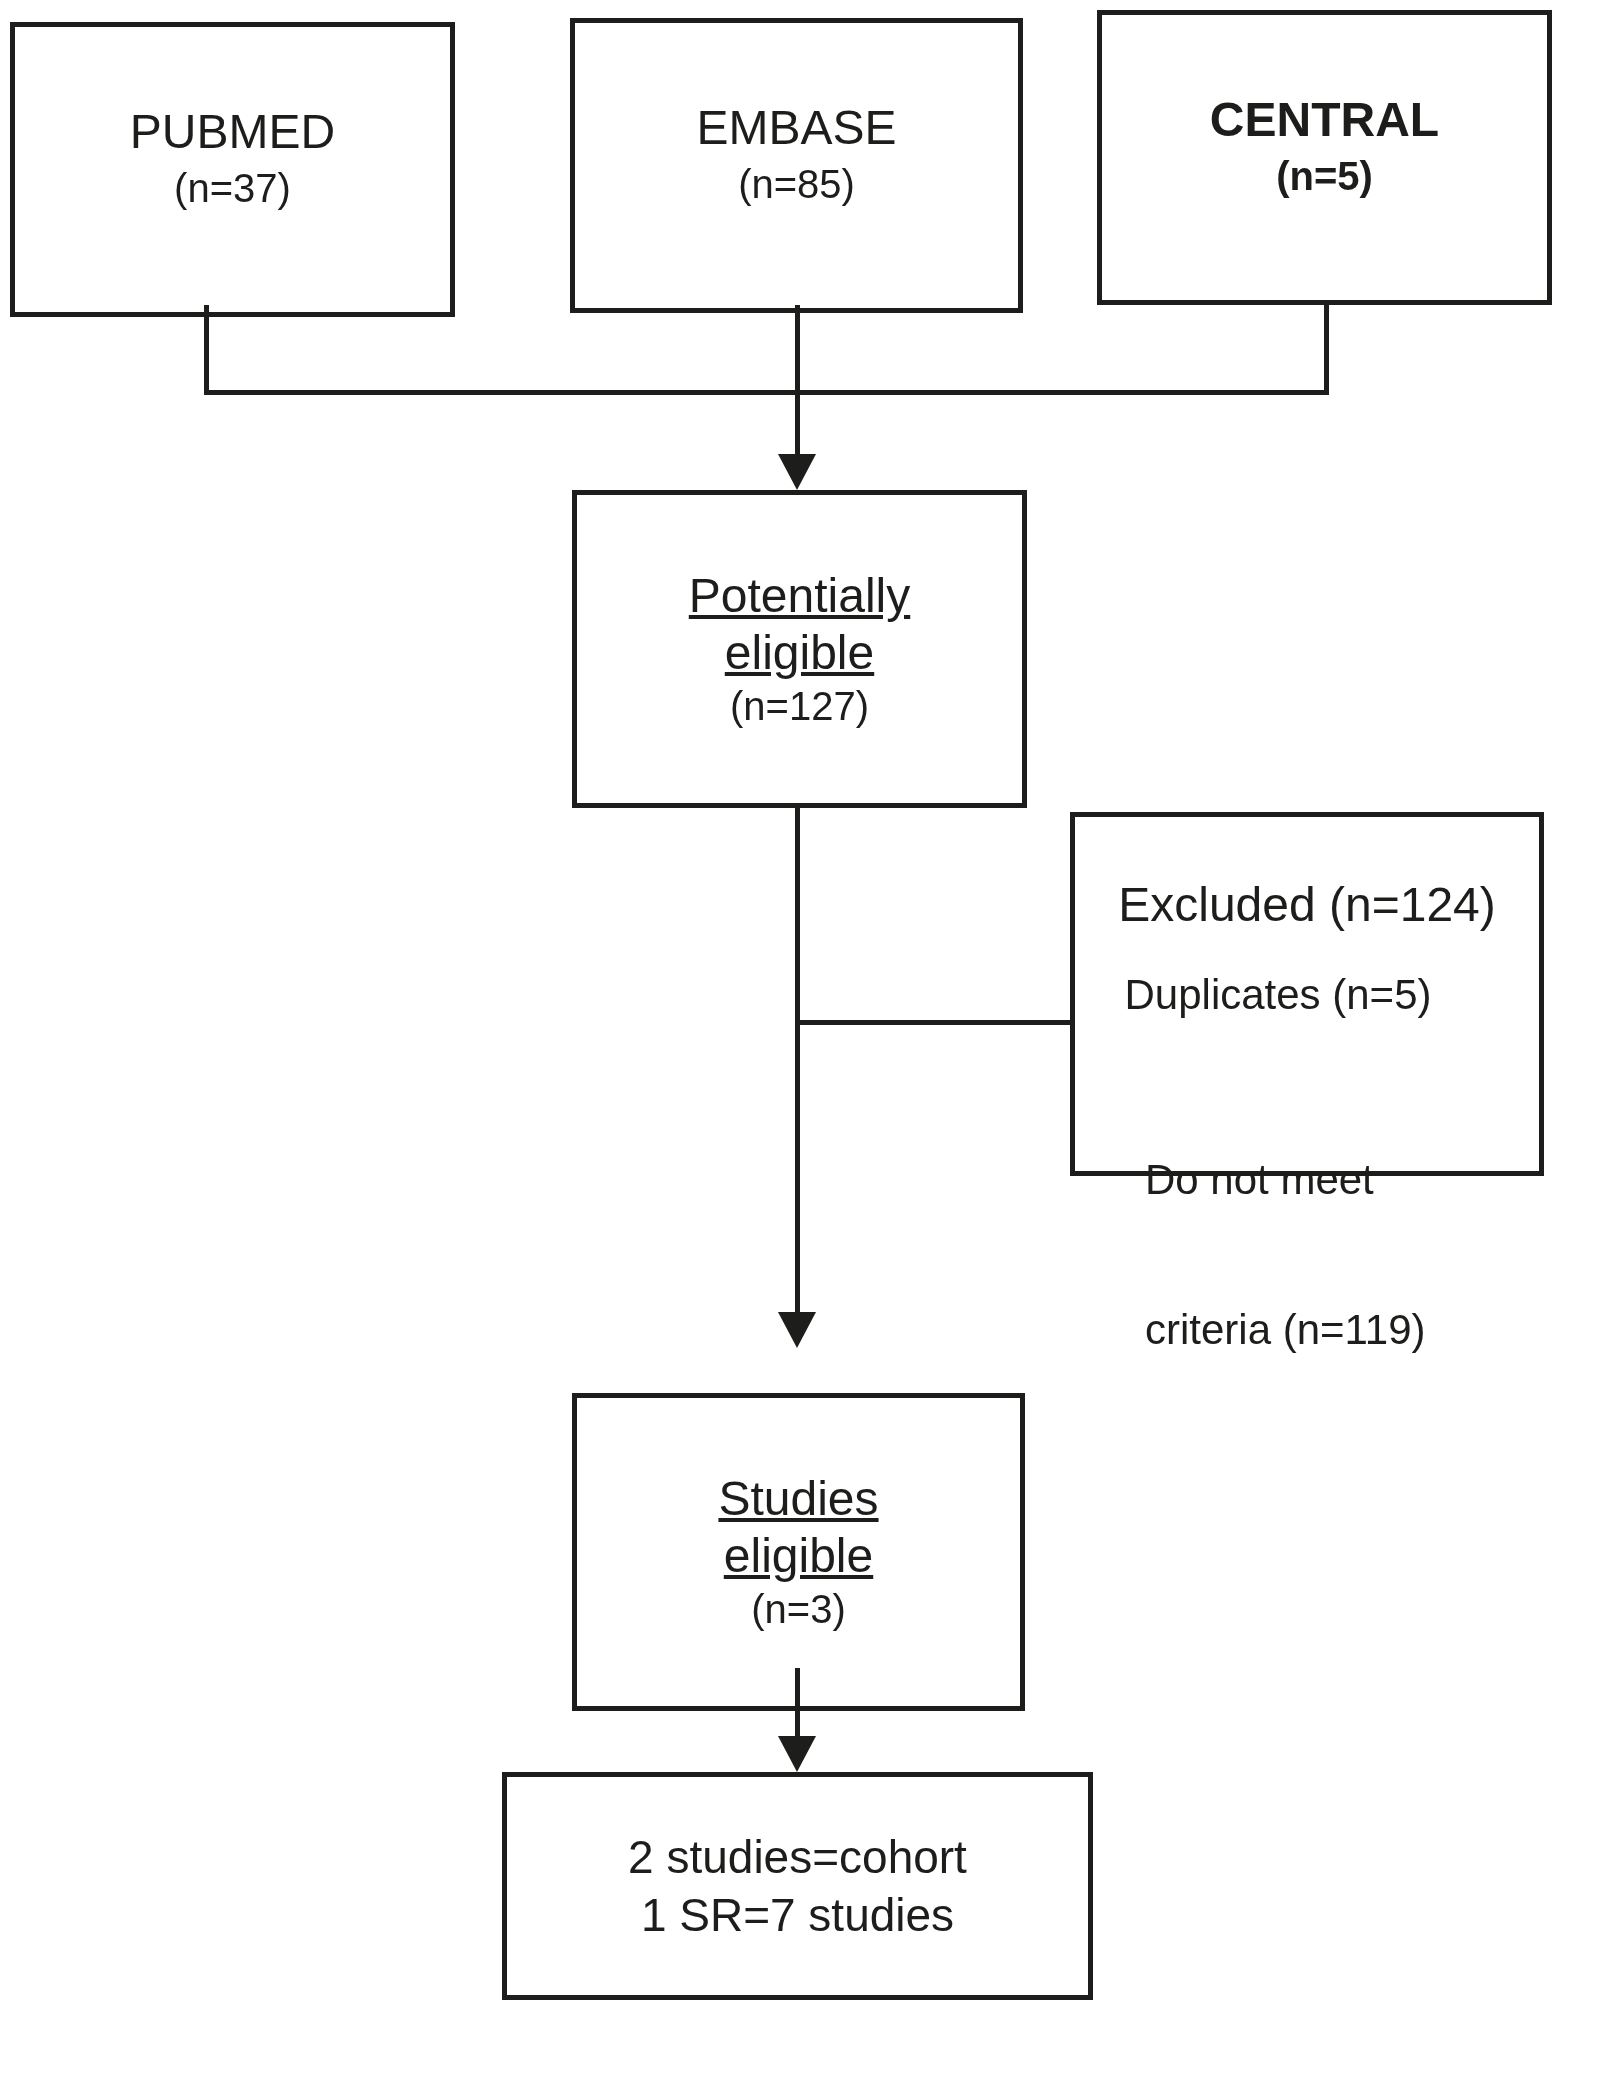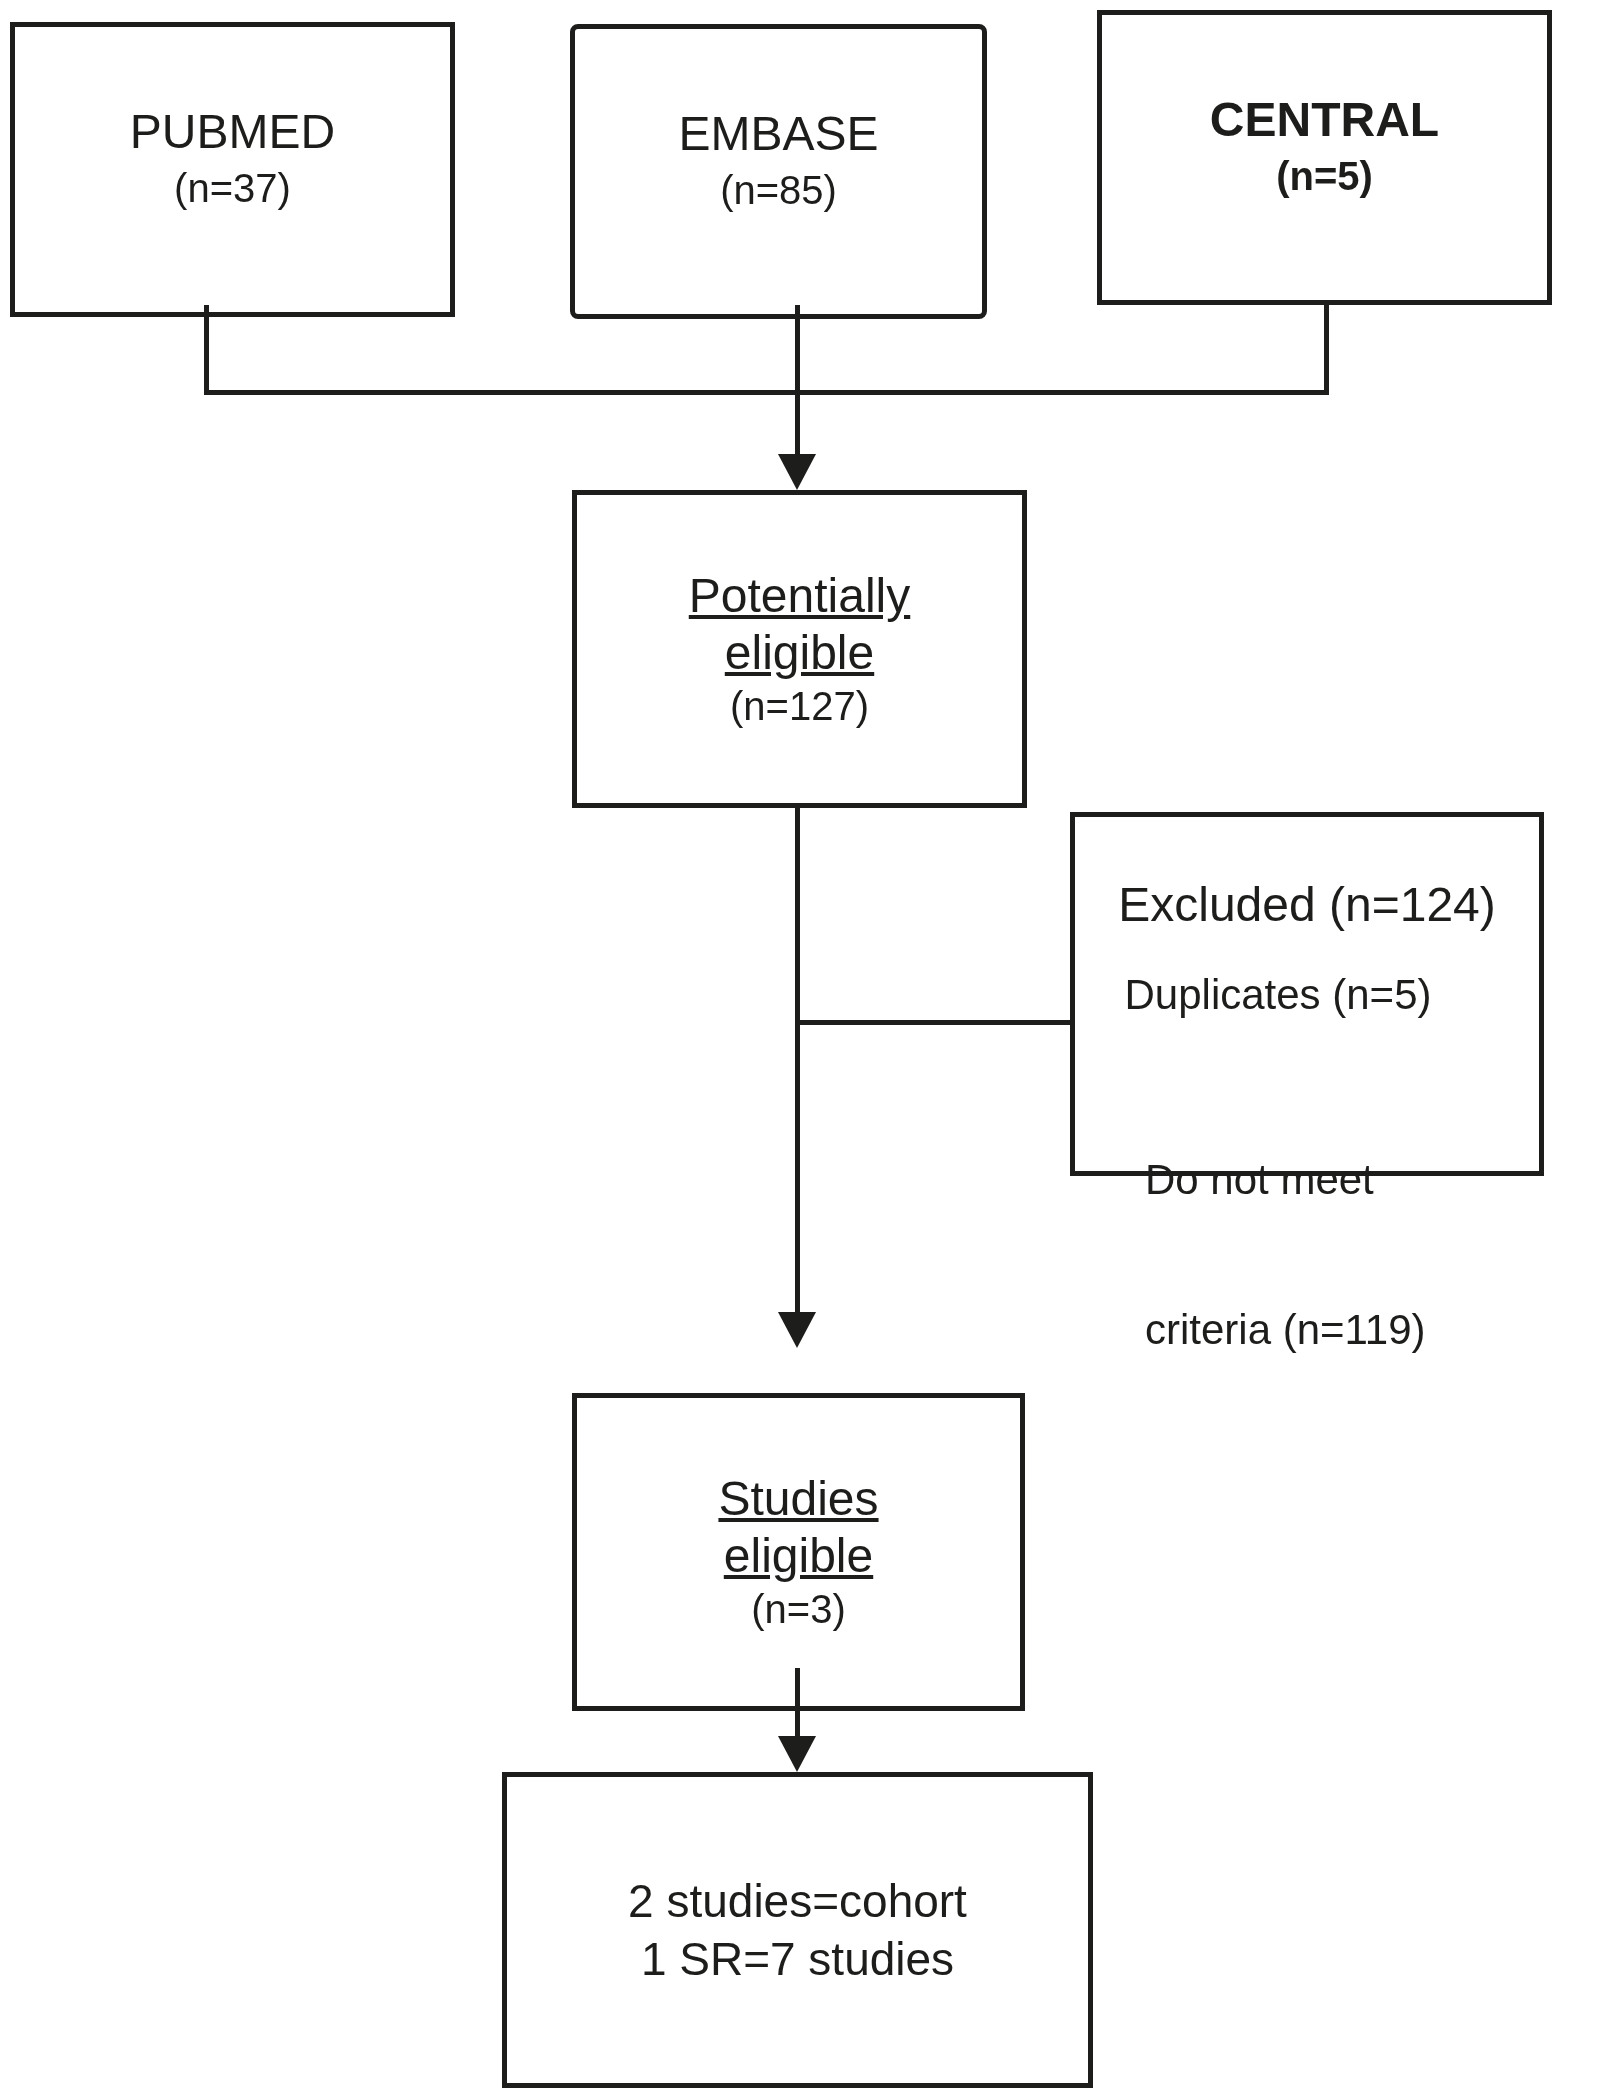--- a/index.html
+++ b/index.html
@@ -27,26 +27,26 @@
     box-sizing: border-box;
     border: 5px solid var(--line);
     background: var(--bg);
     display: flex;
     flex-direction: column;
     align-items: center;
     justify-content: center;
     text-align: center;
   }
   .box-pubmed   { left: 10px;   top: 22px;   width: 445px; height: 295px; }
-  .box-embase   { left: 570px;  top: 24px;   width: 417px; height: 295px; border-radius: 8px; }
+  .box-embase   { left: 570px;  top: 18px;   width: 453px; height: 295px; }
   .box-central  { left: 1097px; top: 10px;   width: 455px; height: 295px; font-weight: bold; }
   .box-eligible { left: 572px;  top: 490px;  width: 455px; height: 318px; }
   .box-excluded { left: 1070px; top: 812px;  width: 474px; height: 364px; display: block; }
   .box-included { left: 572px;  top: 1350px; width: 453px; height: 318px; margin-top: 43px; }
-  .box-result   { left: 502px;  top: 1772px; width: 591px; height: 316px; }
+  .box-result   { left: 502px;  top: 1772px; width: 591px; height: 228px; }
 
   .src-text { transform: translateY(-12px); }
 
   .title  { font-size: 48px; line-height: 60px; white-space: pre; }
   .big    { font-size: 48px; line-height: 57px; white-space: pre; text-decoration: underline; }
   .count  { font-size: 40px; line-height: 52px; white-space: pre; }
   .count2 { font-size: 40px; line-height: 50px; white-space: pre; }
   .result-line { font-size: 46px; line-height: 58px; white-space: pre; }
 
   

